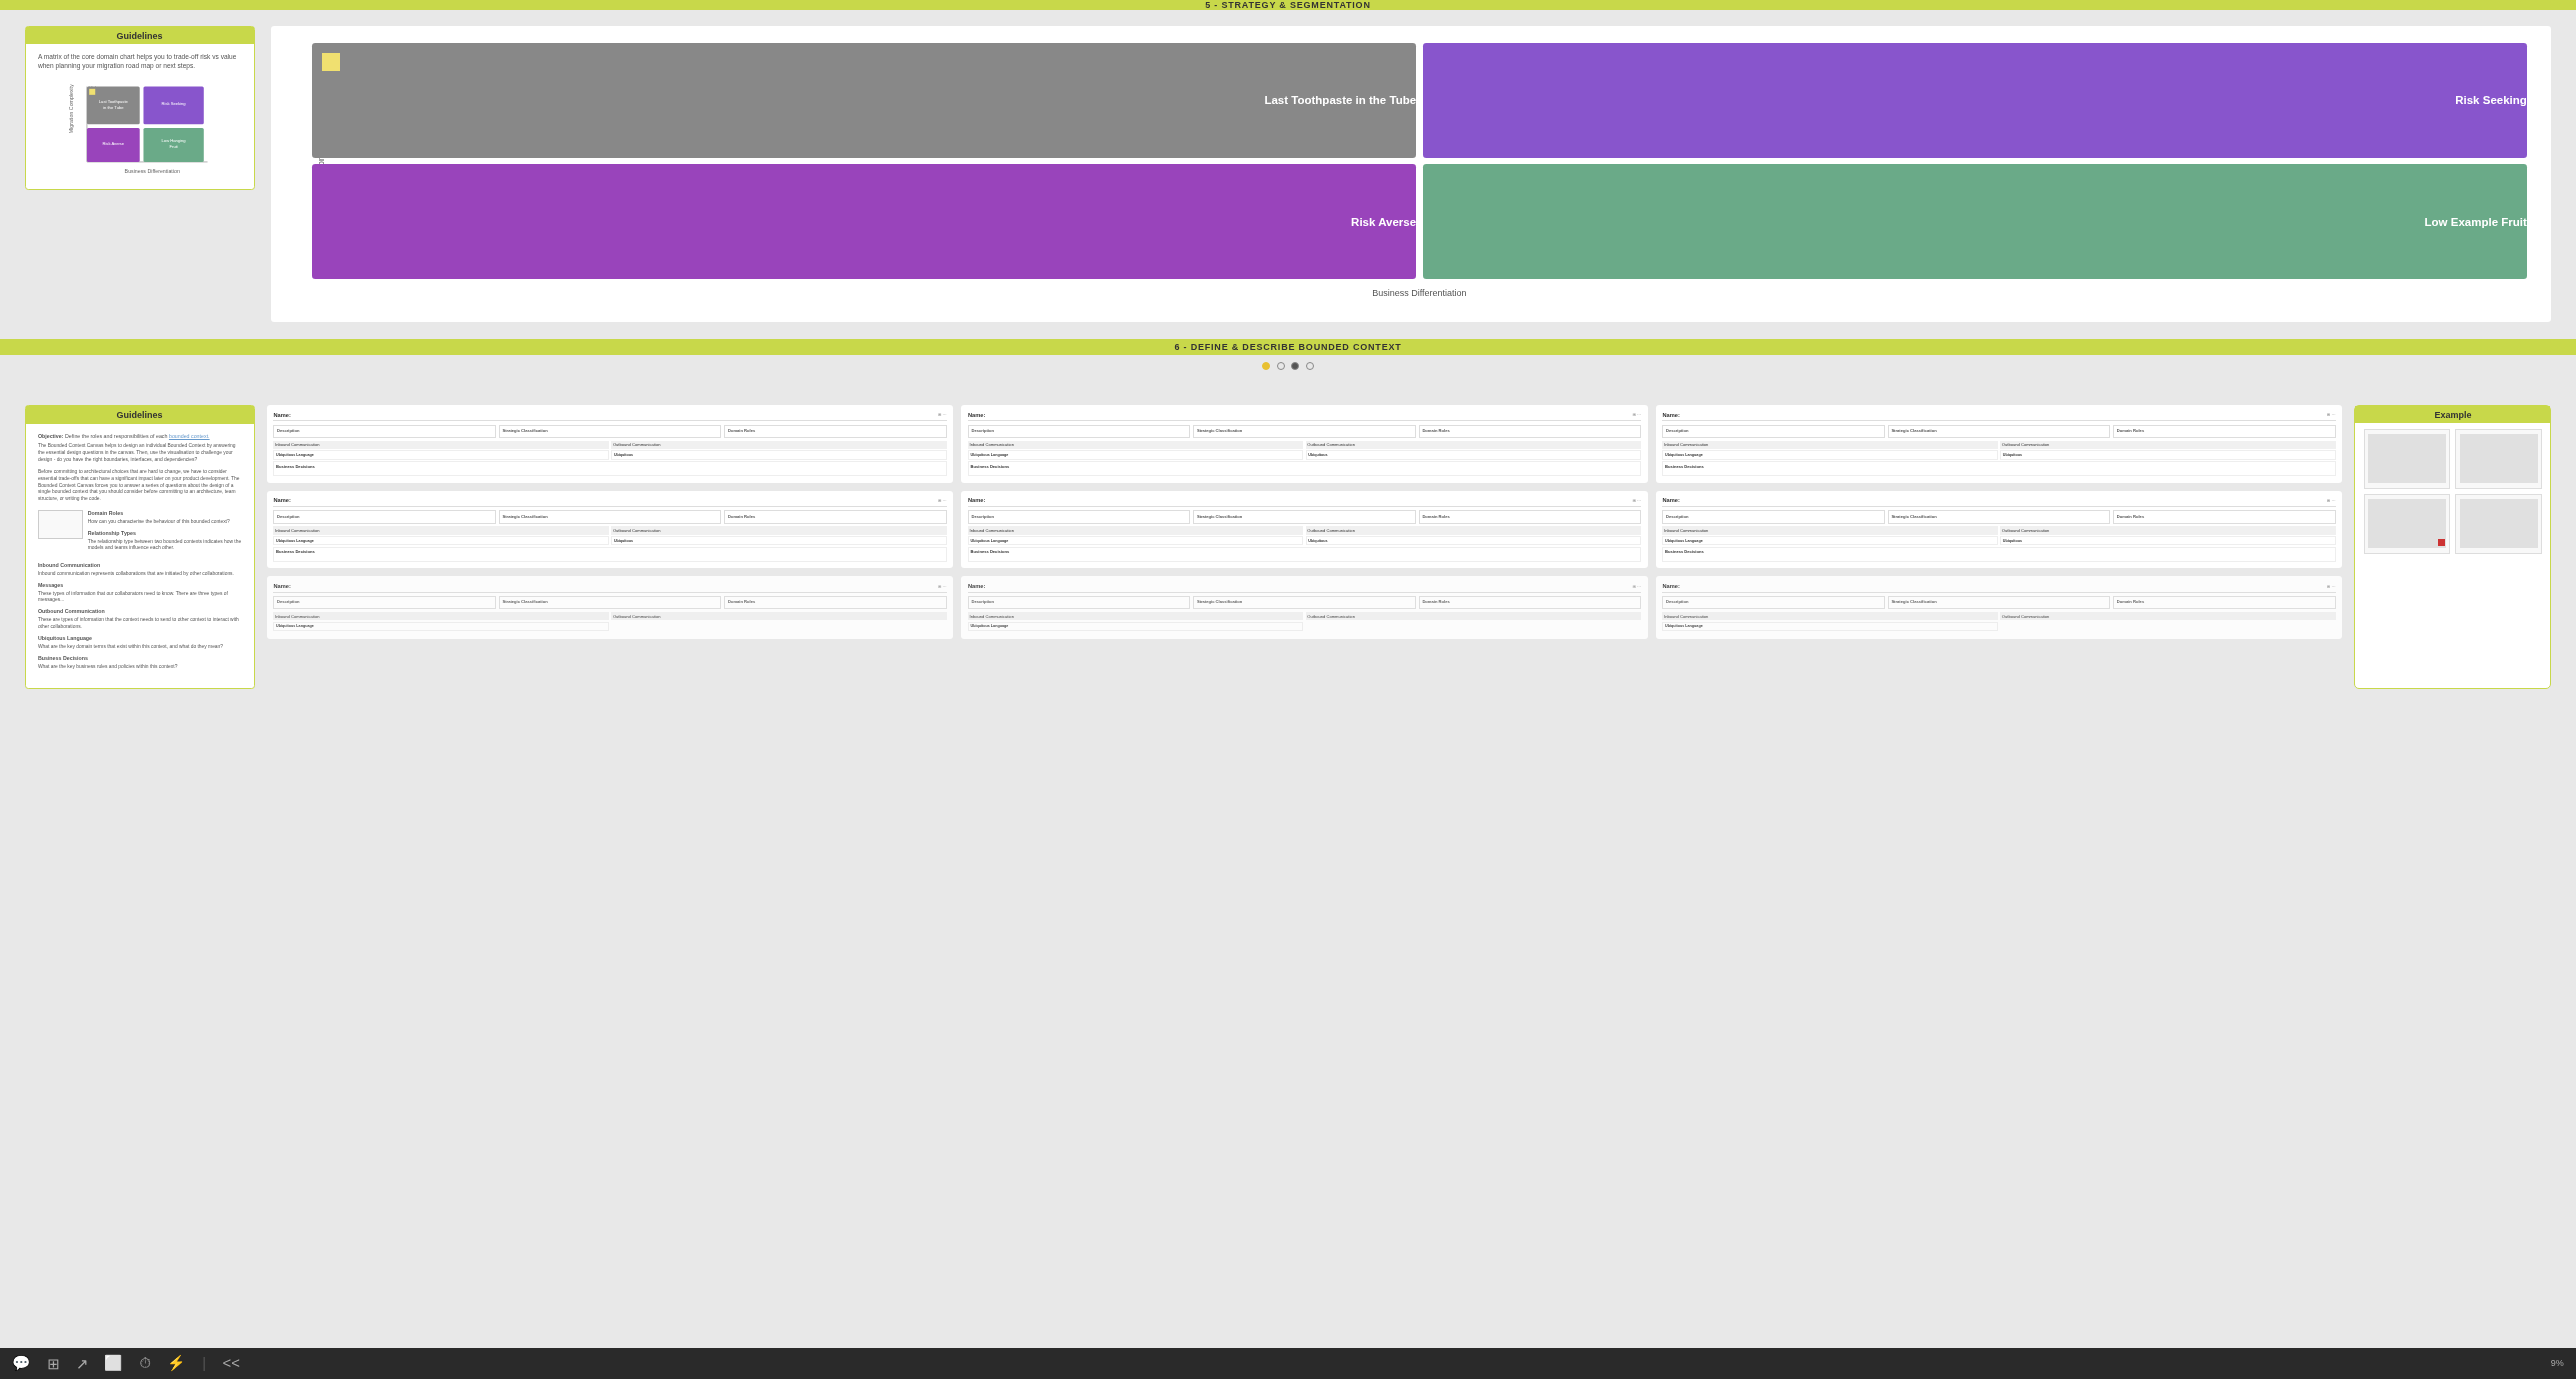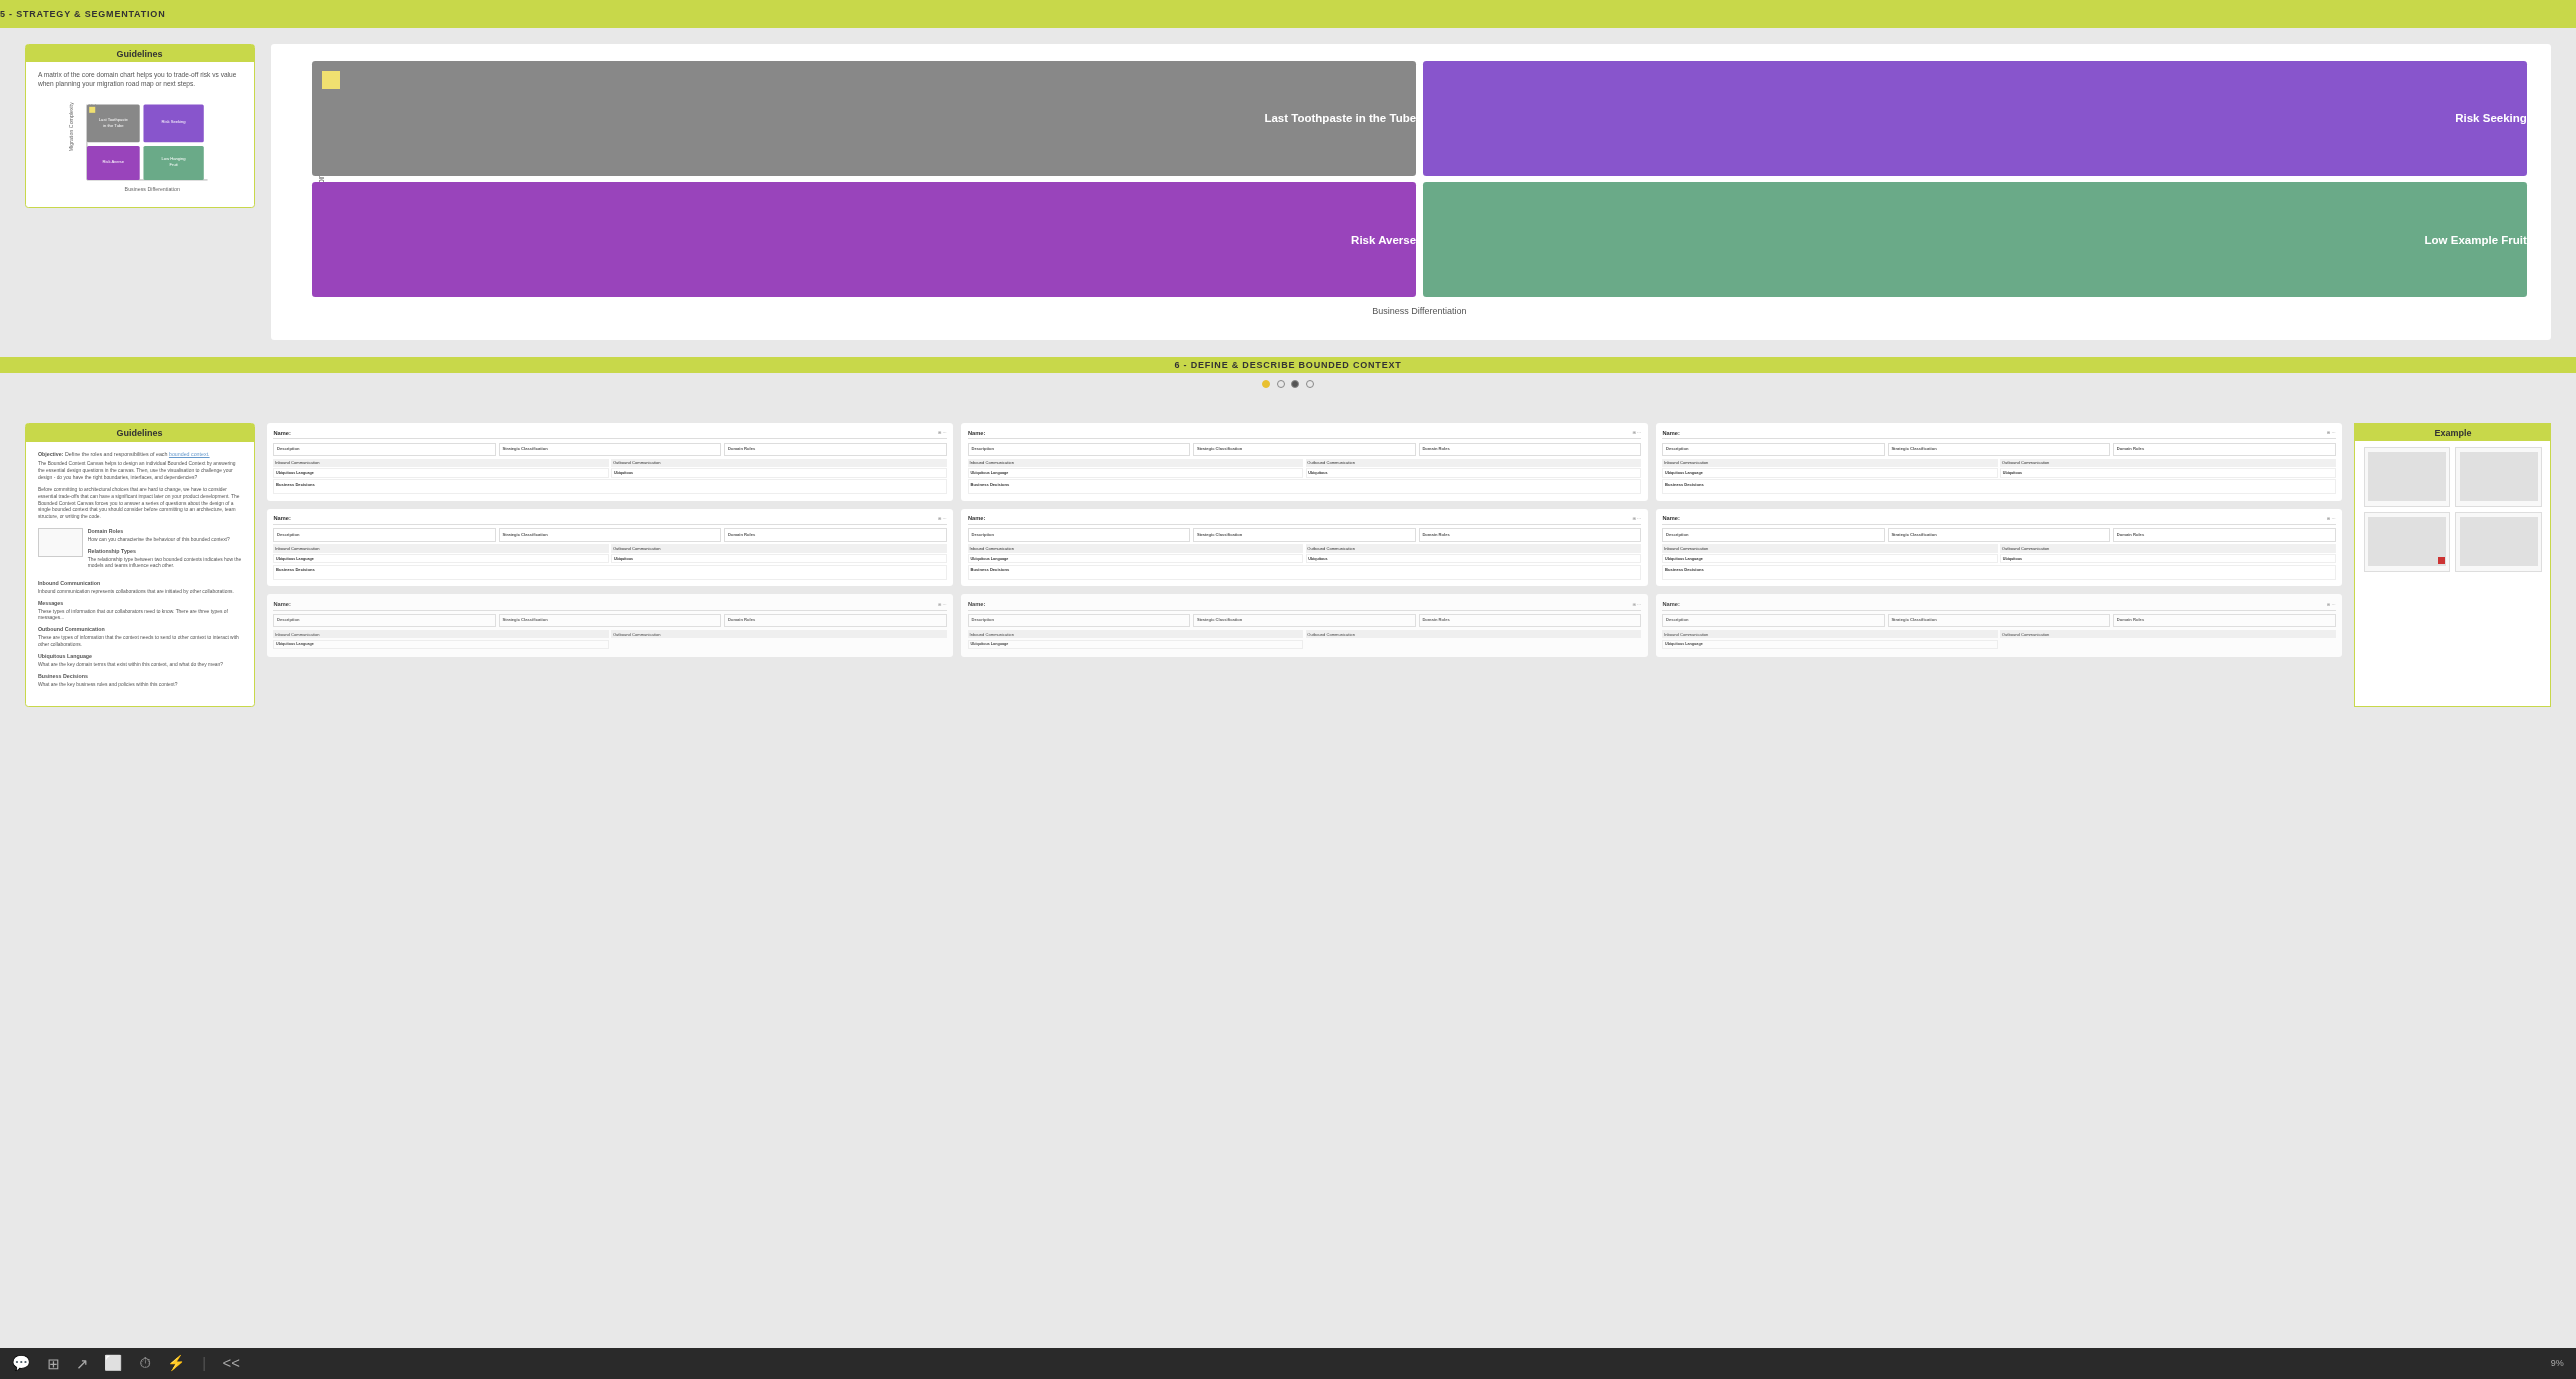--- a/index.html
+++ b/index.html
@@ -12,25 +12,25 @@
     }
 
     .page-wrapper {
       width: 100%;
       padding: 0;
     }
 
     
     .section-header {
       background: #c8d84a;
-      text-align: left;
+      text-align: center;
       font-size: 9px;
       font-weight: bold;
       color: #333;
-      padding: 9px 0;
+      padding: 0 0;
       letter-spacing: 0.8px;
     }
 
     
     .section-5 {
       background: #e8e8e8;
       padding: 16.4px 24.6px;
       display: flex;
       gap: 16.4px;
       align-items: flex-start;
@@ -234,21 +234,21 @@
     .bc-card-col-header {
       font-weight: bold;
       font-size: 4.1px;
       margin-bottom: 1.6px;
       color: #555;
     }
 
     .example-card {
       background: white;
       border: 1.6px solid #c8d84a;
-      border-radius: 0;
+      border-radius: 5px;
       width: 197px;
       min-width: 197px;
       padding: 8.2px;
     }
 
     .example-title {
       background: #c8d84a;
       text-align: center;
       font-weight: bold;
       font-size: 9px;

